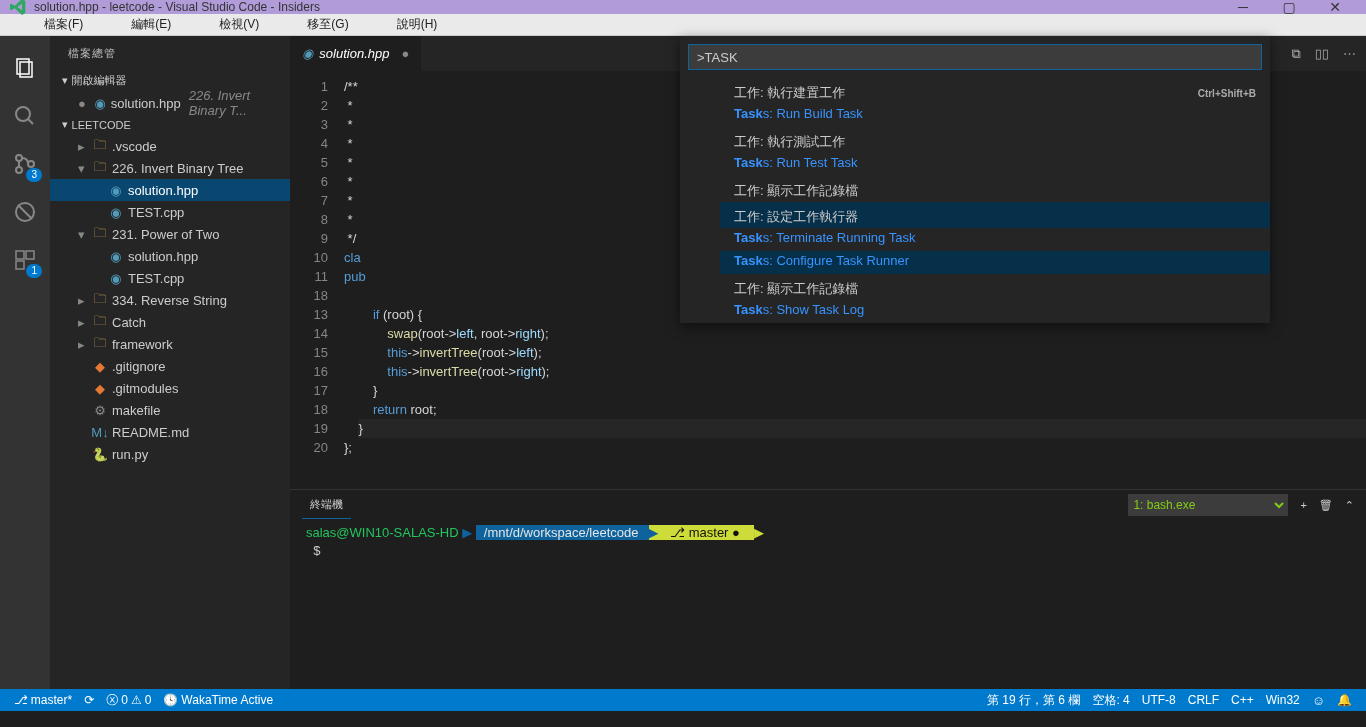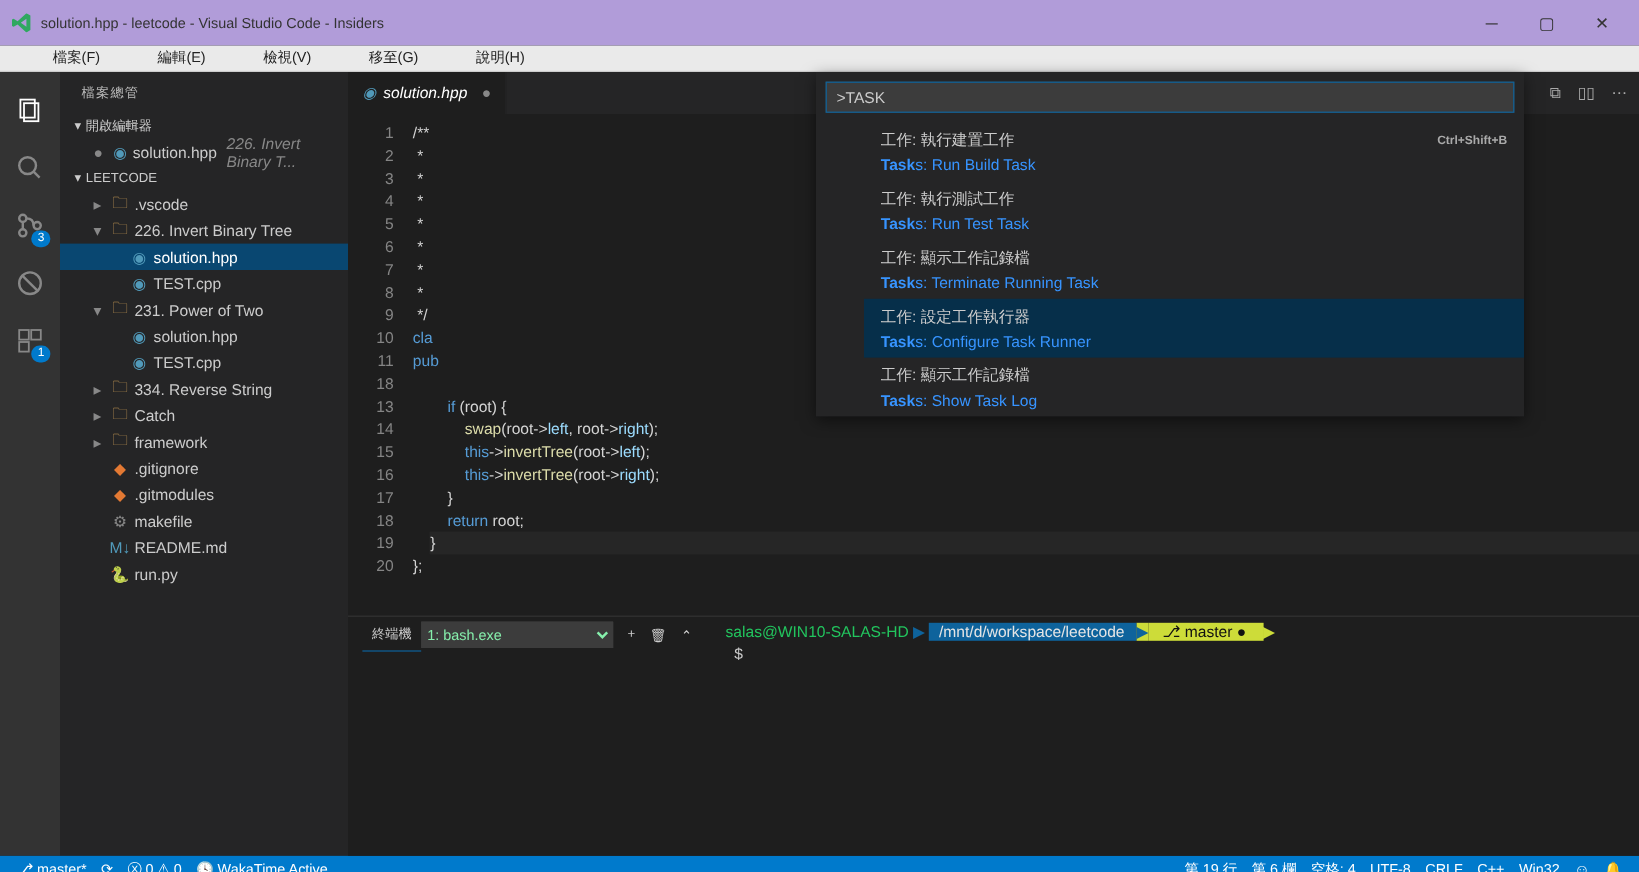--- a/index.html
+++ b/index.html
@@ -1,19 +1,19 @@
 <!DOCTYPE html>
 <html><head>
 <meta charset="utf-8">
 <style>
 * { margin: 0; padding: 0; box-sizing: border-box; font-family: "Segoe UI", sans-serif; }
 body { width: 1366px; height: 727px; background: #1e1e1e; color: #ccc; overflow: hidden; font-size: 13px; }
 
 
-.titlebar { height: 38px; background: #b19cd9; display: flex; align-items: center; padding: 4px 8px; color: #333; }
+.titlebar { height: 14px; background: #b19cd9; display: flex; align-items: center; padding: 4px 8px; color: #333; }
 .titlebar .icon { width: 20px; height: 20px; margin-right: 6px; display: flex; align-items: center; justify-content: center; }
 .titlebar .title { flex: 1; font-size: 12px; }
 .titlebar .wctl { width: 46px; height: 30px; display: flex; align-items: center; justify-content: center; font-size: 14px; }
 
 
 .menubar { height: 22px; background: #eaeaea; display: flex; align-items: center; padding: 0 4px; color: #222; font-size: 12px; border-bottom: 1px solid #ccc; }
 .menubar .mitem { padding: 2px 8px; margin-left: 32px; }
 
 
 .main { display: flex; height: calc(100% - 30px - 22px - 22px); }
@@ -60,25 +60,25 @@
 .palette input { width: calc(100% - 16px); margin: 8px; height: 26px; background: #3c3c3c; border: 1px solid #0e639c; color: #ccc; padding: 0 8px; font-size: 13px; outline: none; }
 .palette .plist { max-height: 260px; padding-left: 40px; }
 .palette .pitem { padding: 6px 14px 2px; display: flex; justify-content: space-between; align-items: center; }
 .palette .pitem.sub { padding: 2px 14px 6px; color: #ccc; }
 .palette .pitem.sel { background: #062f4a; }
 .palette .psub { color: #3794ff; }
 .palette .psub .match { color: #3794ff; font-weight: 600; }
 .palette .kbd { color: #aaa; font-size: 10px; font-weight: bold; }
 
 
-.panel { height: 200px; border-top: 1px solid #333; background: #1e1e1e; display: flex; }
+.panel { height: 200px; border-top: 1px solid #333; background: #1e1e1e; display: flex; flex-direction: column; }
 .panel .ptabs { height: 30px; display: flex; align-items: center; padding: 0 12px; font-size: 11px; color: #ccc; }
 .panel .ptabs .ptab { padding: 6px 8px; border-bottom: 1px solid #0e639c; }
 .panel .ptabs .pright { margin-left: auto; display: flex; align-items: center; gap: 12px; color: #ccc; }
-.panel .ptabs select { background: #3c3c3c; color: #86efac; border: 1px solid #3c3c3c; font-size: 12px; height: 22px; width: 160px; }
+.panel .ptabs select { background: #3c3c3c; color: #84cc16; border: 1px solid #3c3c3c; font-size: 12px; height: 22px; width: 160px; }
 .panel .term { flex: 1; padding: 4px 16px; font-family: Consolas, monospace; font-size: 13px; line-height: 18px; }
 .seg-user { color: #22c55e; }
 .seg-path { background: #0e639c; color: #e5e5e5; padding: 0 10px 0 8px; position: relative; }
 .seg-branch { background: #cddc39; color: #111; padding: 0 14px 0 8px; position: relative; }
 
 
 .statusbar { height: 22px; background: #007acc; color: #fff; display: flex; align-items: center; font-size: 12px; padding: 0 8px; }
 .statusbar .sit { padding: 0 6px; display: flex; align-items: center; gap: 3px; }
 .statusbar .right { margin-left: auto; display: flex; }
 .smile { font-size: 13px; }
@@ -312,25 +312,25 @@
           </div>
           <div class="pitem">
             <span>工作: 執行測試工作</span>
           </div>
           <div class="pitem sub">
             <span class="psub"><span class="match">Task</span>s: Run Test Task</span>
           </div>
           <div class="pitem">
             <span>工作: 顯示工作記錄檔</span>
           </div>
+          <div class="pitem sel">
+            <span>工作: 設定工作執行器</span>
+          </div>
           <div class="pitem sub">
             <span class="psub"><span class="match">Task</span>s: Terminate Running Task</span>
-          </div>
-          <div class="pitem sel">
-            <span>工作: 設定工作執行器</span>
           </div>
           <div class="pitem sub sel">
             <span class="psub"><span class="match">Task</span>s: Configure Task Runner</span>
           </div>
           <div class="pitem">
             <span>工作: 顯示工作記錄檔</span>
           </div>
           <div class="pitem sub">
             <span class="psub"><span class="match">Task</span>s: Show Task Log</span>
           </div>

